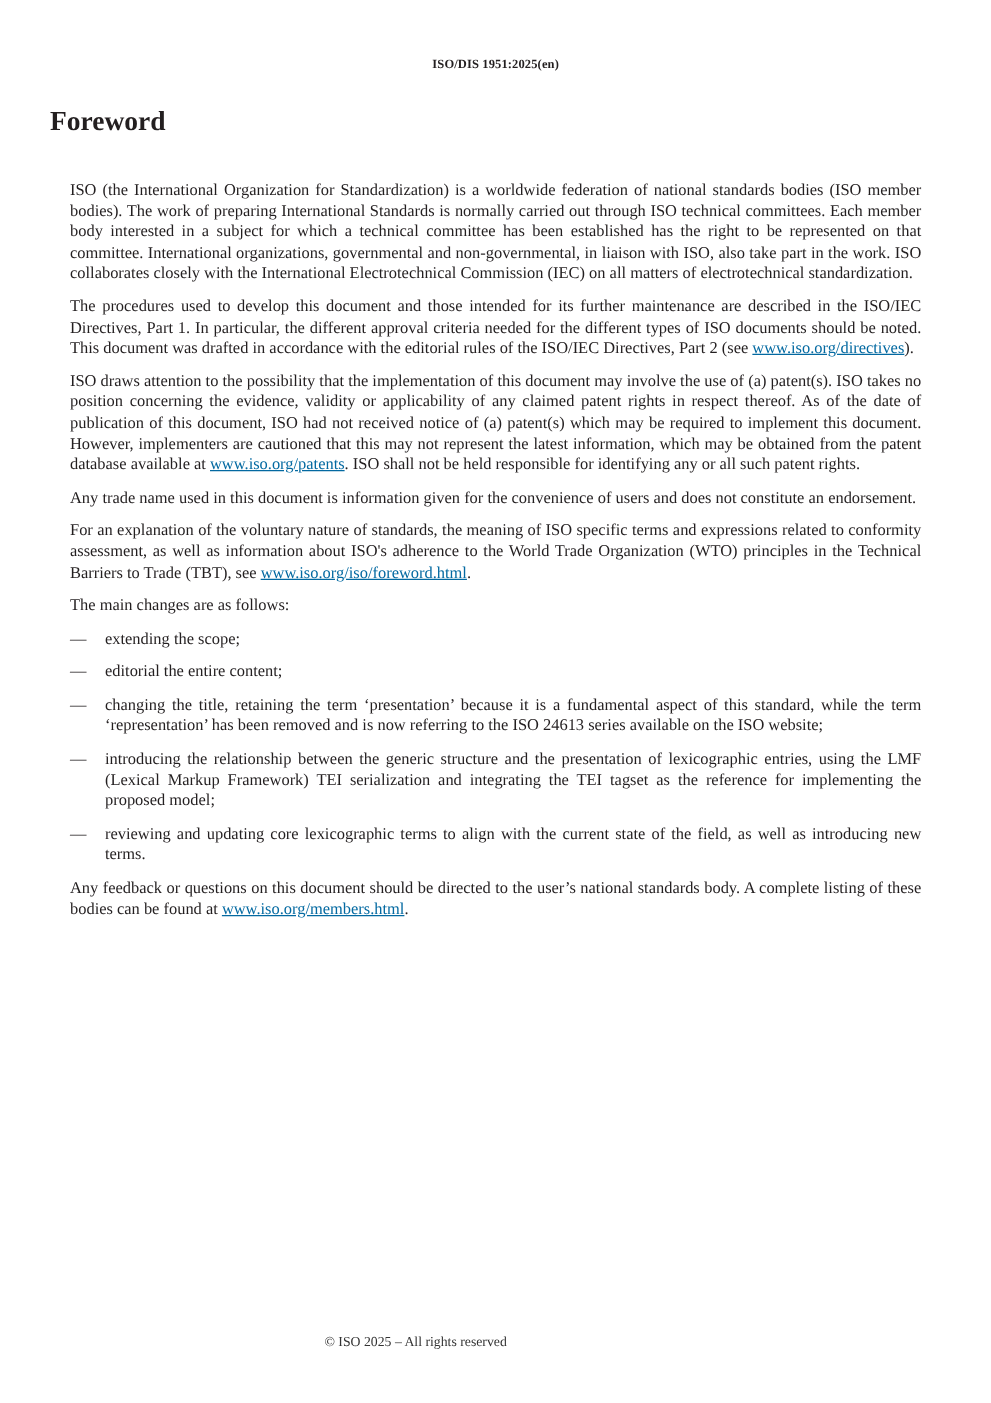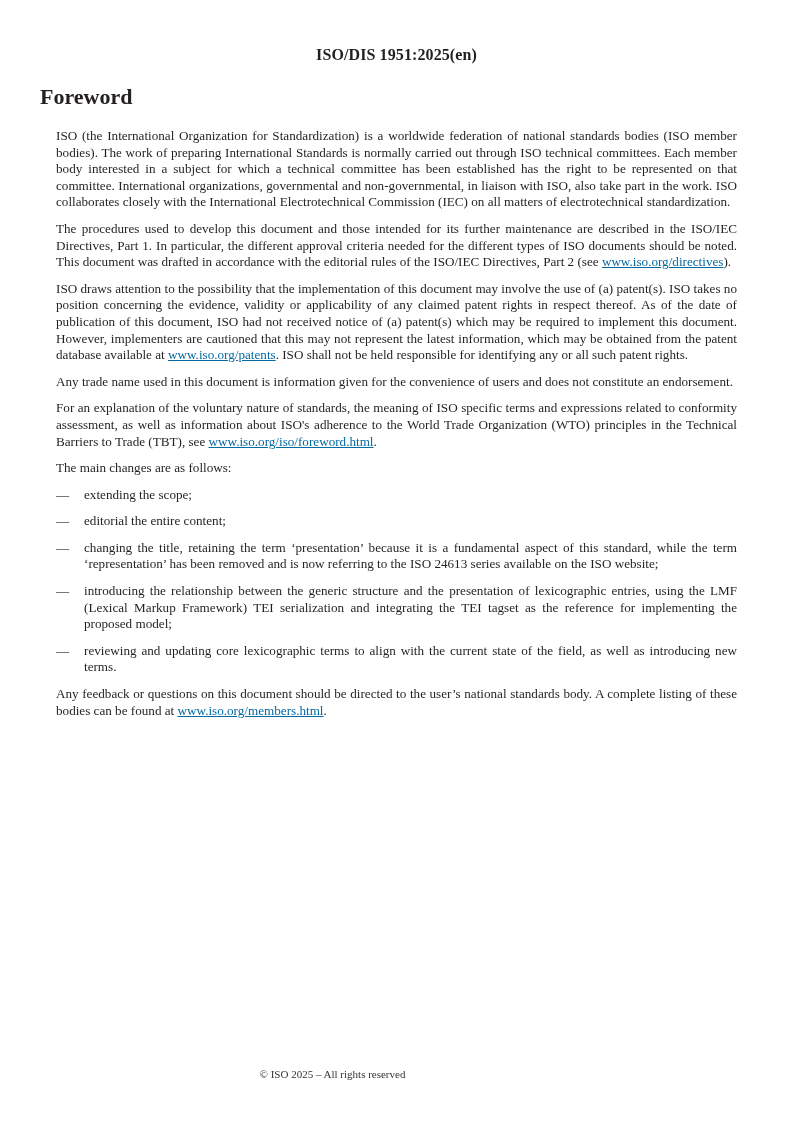--- a/index.html
+++ b/index.html
@@ -16,35 +16,35 @@
       color: #231f20;
     }
     .page-header {
       position: absolute;
       top: 46px;
       left: 0;
       width: 793px;
       text-align: center;
       font-family: "Liberation Serif", serif;
       font-weight: bold;
-      font-size: 16px;
+      font-size: 10px;
       letter-spacing: 0.1px;
     }
     .title {
       position: absolute;
       top: 84px;
       left: 40px;
       margin: 0;
       font-family: "Liberation Serif", serif;
       font-weight: bold;
       font-size: 22px;
     }
     .content {
       position: absolute;
-      top: 128px;
+      top: 144px;
       left: 56px;
       width: 681px;
       font-family: "Liberation Serif", serif;
       font-size: 13.15px;
       line-height: 16.6px;
     }
     .content p {
       margin: 0 0 10px 0;
       text-align: justify;
     }

